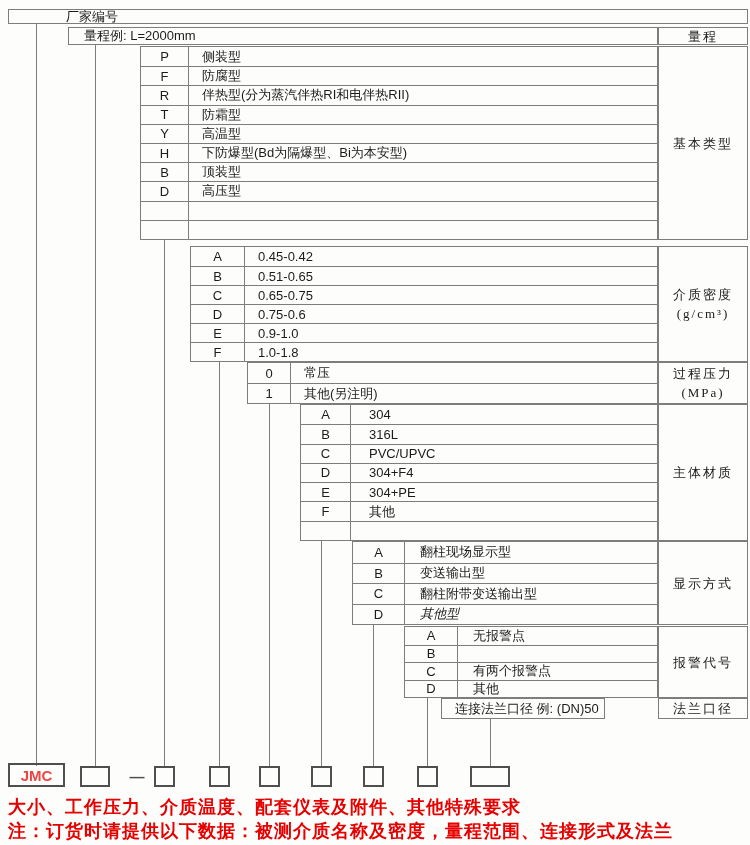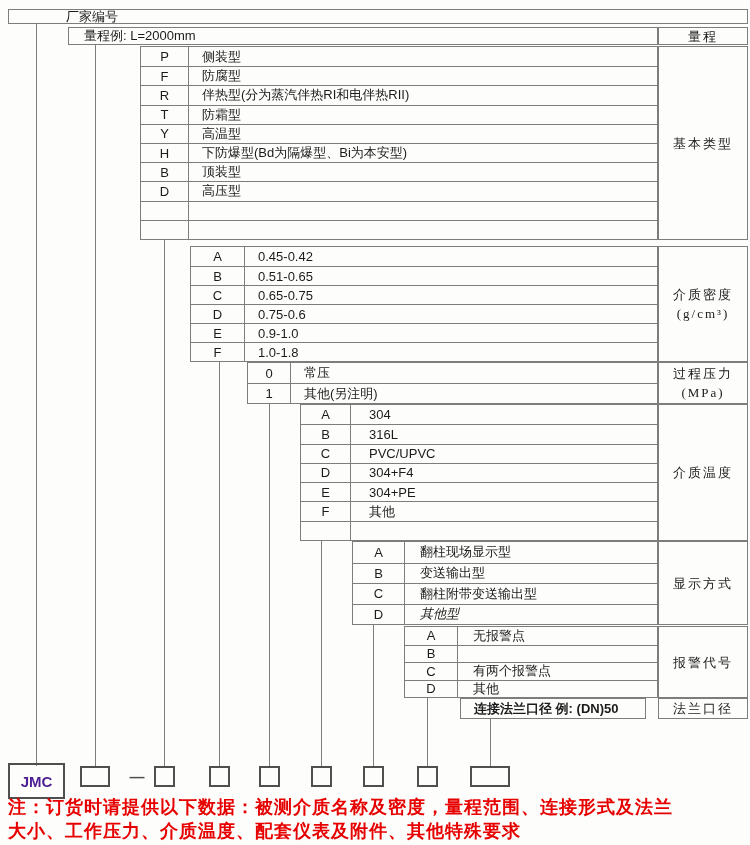--- a/index.html
+++ b/index.html
@@ -12,22 +12,22 @@
   .row{display:flex;align-items:center;font-size:13px;color:var(--text);overflow:hidden;}
   .row + .row{border-top:1px solid var(--line);}
   .code{height:100%;border-right:1px solid var(--line);display:flex;align-items:center;justify-content:center;flex:0 0 auto;}
   .desc{flex:1;white-space:nowrap;}
   .cat{position:absolute;left:658px;width:90px;border:1px solid var(--line);display:flex;flex-direction:column;
        align-items:center;justify-content:center;text-align:center;
        font-family:"Liberation Serif","DejaVu Serif",serif;font-size:13px;line-height:19px;
        color:var(--text);letter-spacing:2px;background:var(--bg);}
   .connector{position:absolute;width:1px;background:var(--line);}
   .cbox{position:absolute;border:2px solid var(--dark);background:var(--bg);}
-  .model-box{position:absolute;left:8px;top:763px;width:57px;height:36px;border:2px solid var(--dark);
-             display:flex;align-items:center;justify-content:center;font-size:15px;font-weight:bold;color:#4c1d95;}
+  .model-box{position:absolute;left:8px;top:763px;width:57px;height:24px;border:2px solid var(--dark);
+             display:flex;align-items:center;justify-content:center;font-size:15px;font-weight:bold;color:#ef4444;}
   .dash{position:absolute;left:117px;top:766px;width:40px;height:21px;display:flex;align-items:center;
         justify-content:center;font-weight:bold;color:var(--dark);font-size:15px;}
   .note{position:absolute;left:8px;top:795px;width:734px;color:var(--red);font-weight:bold;
         font-size:18px;line-height:24px;letter-spacing:1px;}
 </style>
 </head>
 <body>
 
 <div class="stage">
   <div id="gen-sections">
@@ -157,21 +157,21 @@
         <div class="row" style="height: 19.2857px;">
           <div class="code" style="width: 50px;">F</div>
           <div class="desc" style="padding-left: 18px;">其他</div>
         </div>
         <div class="row" style="height: 19.2857px;">
           <div class="code" style="width: 50px;"></div>
           <div class="desc" style="padding-left: 18px;"></div>
         </div>
       </div>
       <div class="cat" style="top: 404px; height: 137px;">
-        <div>介质温度</div>
+        <div>主体材质</div>
       </div>
       <div class="section" style="left: 352px; top: 541px; width: 306px; height: 84px;">
         <div class="row" style="height: 20.5px;">
           <div class="code" style="width: 52px;">A</div>
           <div class="desc" style="padding-left: 15px;">翻柱现场显示型</div>
         </div>
         <div class="row" style="height: 20.5px;">
           <div class="code" style="width: 52px;">B</div>
           <div class="desc" style="padding-left: 15px;">变送输出型</div>
         </div>
@@ -200,21 +200,21 @@
           <div class="desc" style="padding-left: 15px;">有两个报警点</div>
         </div>
         <div class="row" style="height: 17.5px;">
           <div class="code" style="width: 53px;">D</div>
           <div class="desc" style="padding-left: 15px;">其他</div>
         </div>
       </div>
       <div class="cat" style="top: 626px; height: 72px;">
         <div>报警代号</div>
       </div>
-      <div class="section" style="left: 460px; top: 698px; width: 186px; height: 21px; font-weight: bold;">
+      <div class="section" style="left: 441px; top: 698px; width: 164px; height: 21px;">
         <div class="row" style="height: 19px;">
           <div class="desc" style="padding-left: 13px;">连接法兰口径 例: (DN)50</div>
         </div>
       </div>
       <div class="cat" style="top: 698px; height: 21px;">
         <div>法兰口径</div>
       </div>
     </div>
   <div id="gen-connectors">
       <div class="connector" style="left: 36px; top: 24px; height: 742px;"></div>
@@ -237,16 +237,16 @@
       <div class="cbox" style="left: 154px; top: 766px; width: 21px; height: 21px;"></div>
       <div class="cbox" style="left: 209px; top: 766px; width: 21px; height: 21px;"></div>
       <div class="cbox" style="left: 259px; top: 766px; width: 21px; height: 21px;"></div>
       <div class="cbox" style="left: 311px; top: 766px; width: 21px; height: 21px;"></div>
       <div class="cbox" style="left: 363px; top: 766px; width: 21px; height: 21px;"></div>
       <div class="cbox" style="left: 417px; top: 766px; width: 21px; height: 21px;"></div>
       <div class="cbox" style="left: 470px; top: 766px; width: 40px; height: 21px;"></div>
     </div>
 
   <div class="note">
+    <div>大小、工作压力、介质温度、配套仪表及附件、其他特殊要求</div>
     <div>注：订货时请提供以下数据：被测介质名称及密度，量程范围、连接形式及法兰</div>
-    <div>大小、工作压力、介质温度、配套仪表及附件、其他特殊要求</div>
   </div>
 </div>
 
 </body></html>

